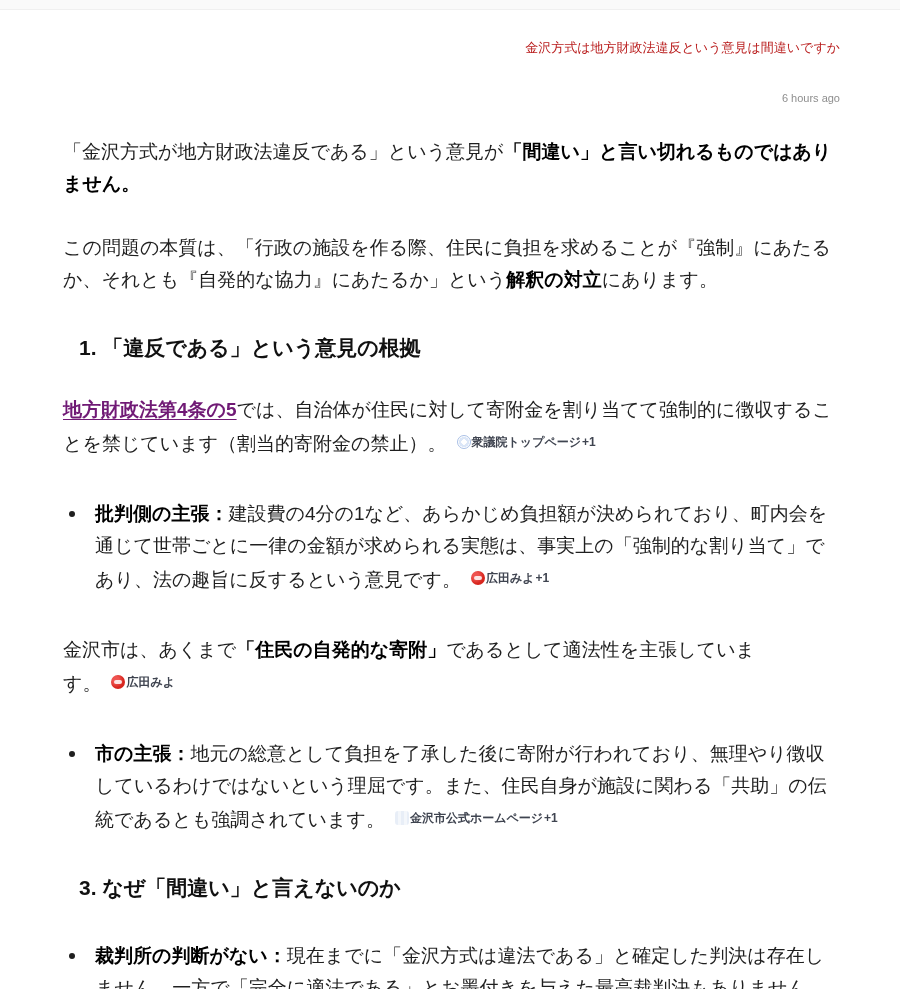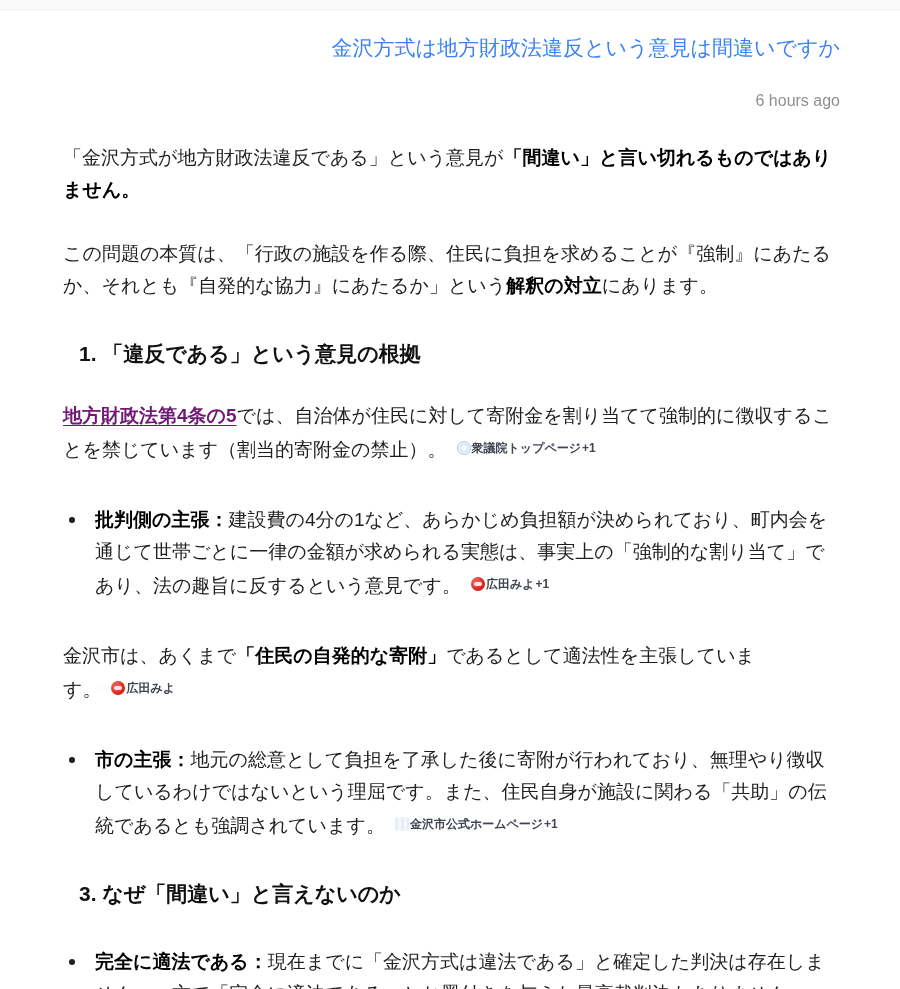--- a/index.html
+++ b/index.html
@@ -16,28 +16,28 @@
     height: 10px;
     background: #fafafa;
     border-bottom: 1px solid #f0f0f0;
   }
   .thread {
     padding: 0 60px 30px 63px;
   }
   .user-question {
     margin-top: 24px;
     text-align: right;
-    font-size: 21px;
+    font-size: 13px;
     line-height: 28px;
-    color: #3b82f6;
+    color: #b91c1c;
   }
   .timestamp {
     margin-top: 30px;
     text-align: right;
-    font-size: 16px;
+    font-size: 11px;
     color: #8e8e8e;
   }
   .answer { margin-top: 28px; }
   .para {
     font-size: 19px;
     line-height: 32px;
     color: #1f1f1f;
     margin: 32px 0;
   }
   .para strong, .bullet strong { font-weight: 700; color: #000; }
@@ -167,18 +167,18 @@
       <li class="bullet"><strong>市の主張：</strong><span>地元の総意として負担を了承した後に寄附が行われており、無理やり徴収しているわけではないという理屈です。また、住民自身が施設に関わる「共助」の伝統であるとも強調されて</span><span class="nowrap"><span>います。</span><span class="cite">
               <span class="favicon light"></span>
               <span>金沢市公式ホームページ</span>
               <span class="cite-count">+1</span>
             </span></span></li>
     </ul>
 
     <h2 class="sec-heading">3. なぜ「間違い」と言えないのか</h2>
 
     <ul class="bullets">
-      <li class="bullet"><strong>完全に適法である：</strong><span>現在までに「金沢方式は違法である」と確定した判決は存在しません。一方で「完全に適法である」とお墨付きを与えた最高裁判決もありません。</span></li>
+      <li class="bullet"><strong>裁判所の判断がない：</strong><span>現在までに「金沢方式は違法である」と確定した判決は存在しません。一方で「完全に適法である」とお墨付きを与えた最高裁判決もありません。</span></li>
 
     </ul>
 
   </div>
 </main>
 
 </body></html>

